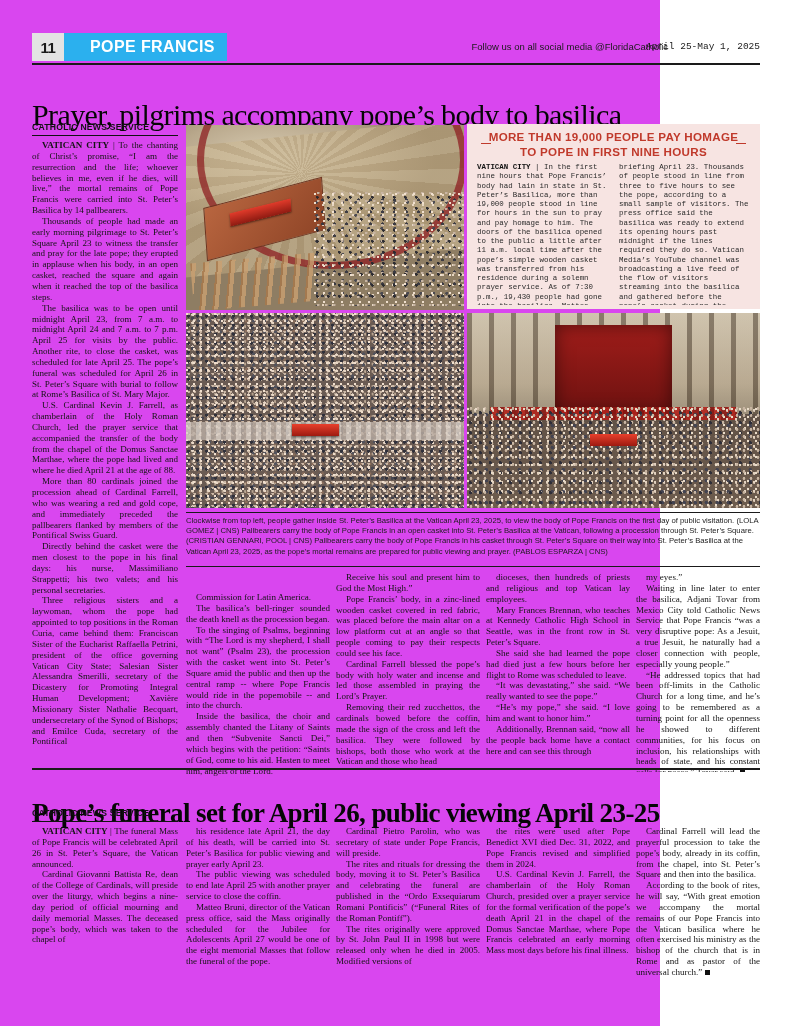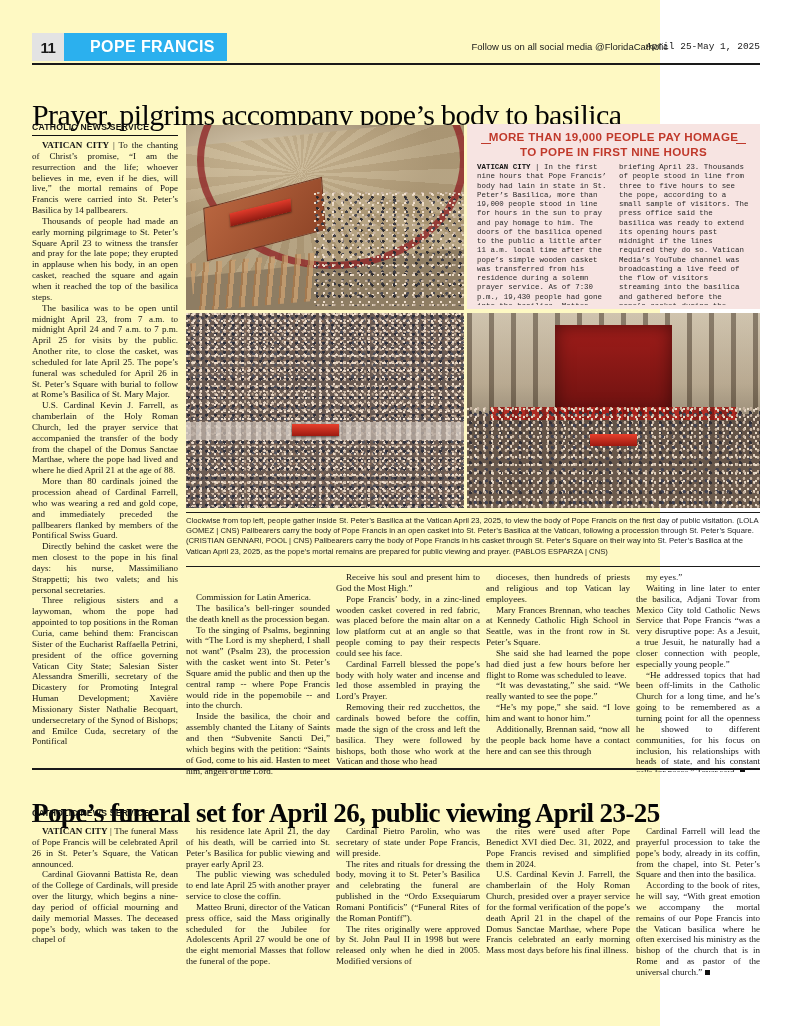--- a/index.html
+++ b/index.html
@@ -13,21 +13,21 @@
     font-family: "Liberation Serif", serif;
     color: #111111;
     position: relative;
     overflow: hidden;
   }
   .page {
     position: absolute;
     left: 0; top: 0;
     width: 660px;
     height: 1026px;
-    background: #fef9c3;
+    background: #d946ef;
   }
 
   
   .masthead {
     position: absolute;
     left: 32px; top: 33px;
     width: 728px;
     height: 28px;
   }
   .folio-box {

